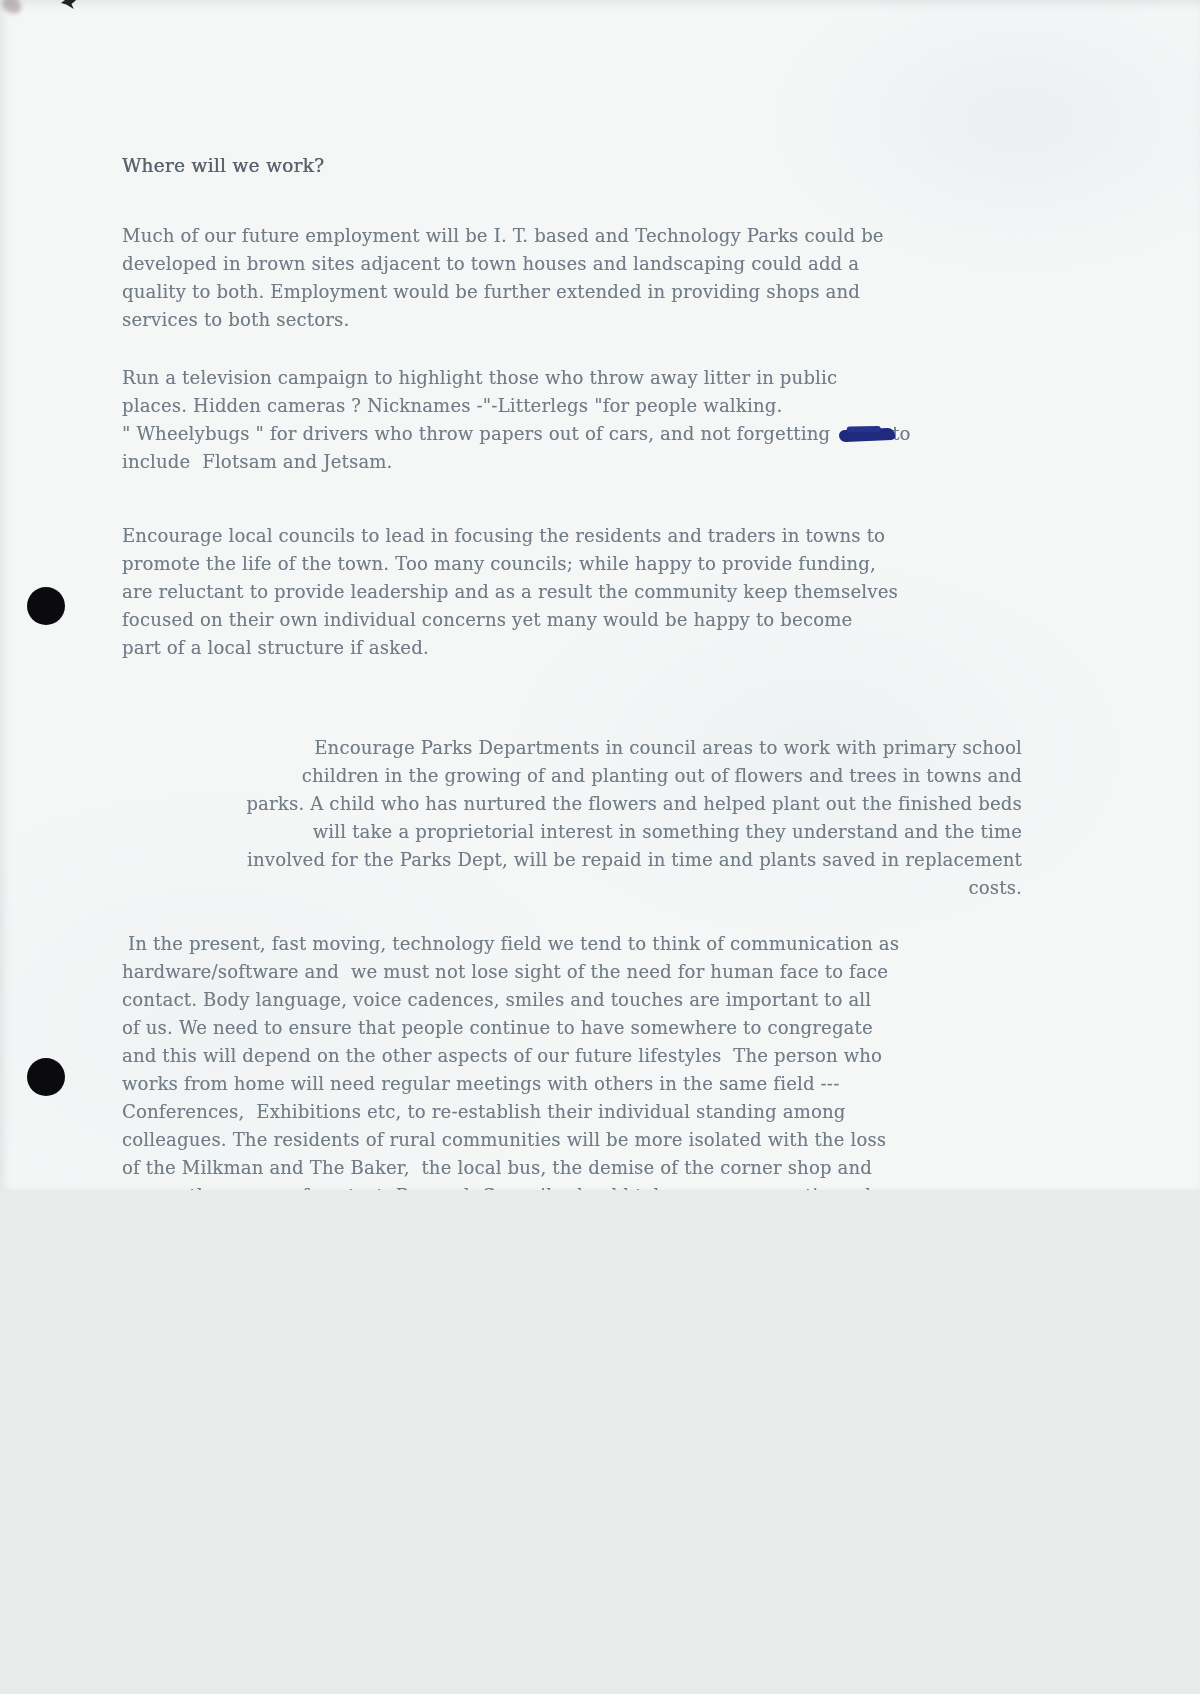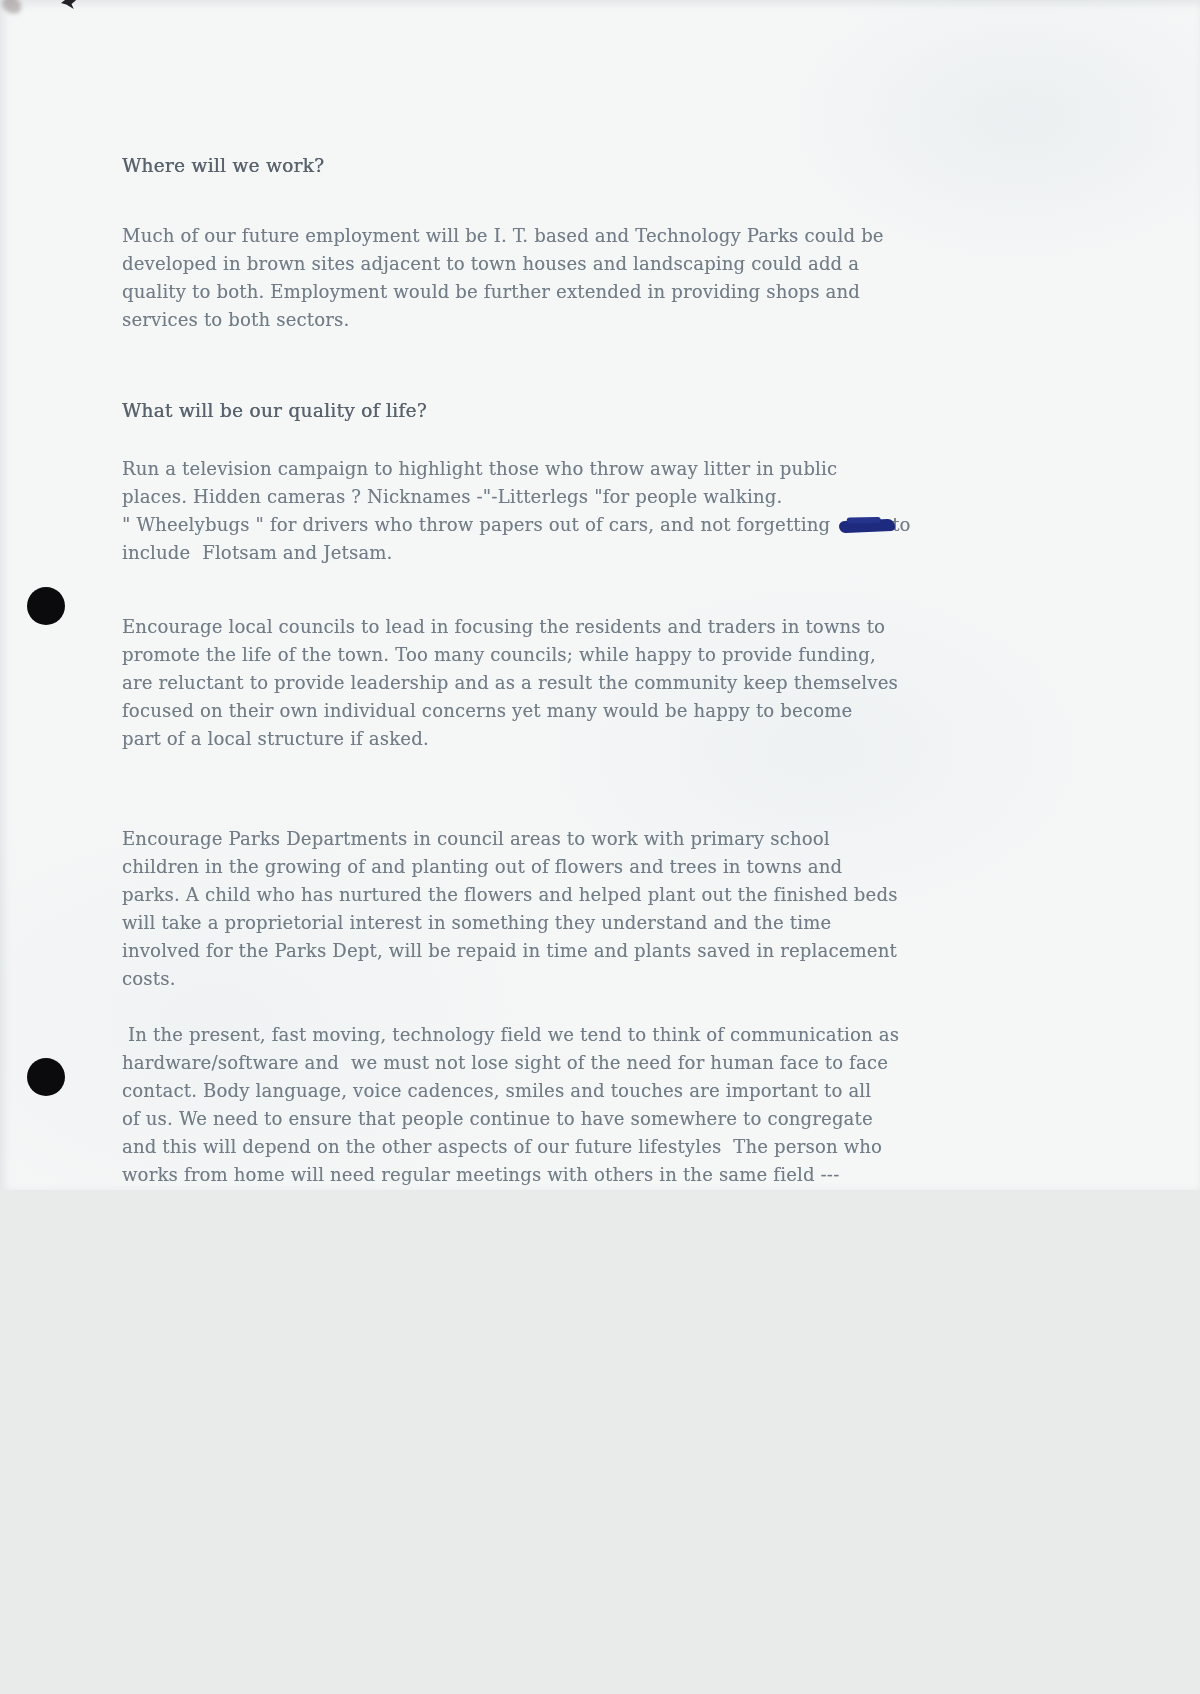--- a/index.html
+++ b/index.html
@@ -44,21 +44,21 @@
   }
   .para{
     margin:0;font-size:18px;line-height:28px;color:#717c86;
     letter-spacing:0.2px;white-space:pre;
     text-shadow:0.2px 0 0 rgba(113,124,134,0.4);
   }
   .p-employment{margin-top:42px;}
   .h-quality{margin-top:63px;}
   .p-litter{margin-top:30px;}
   .p-councils{margin-top:46px;}
-  .p-parks{margin-top:72px;}
+  .p-parks{margin-top:72px;text-align:right;}
   .h-communicate{margin-top:62px;text-shadow:0.6px 0 0 rgba(78,88,98,0.9);color:#525c66;}
   .p-communication{margin-top:28px;}
   
   .redaction{
     display:inline-block;width:56px;height:12px;background:#1d2a7d;
     border-radius:7px 9px 5px 8px;transform:rotate(-2.5deg);
     position:relative;top:1px;margin:0 -3px 0 3px;
     box-shadow:2px 2px 0 -4px #1d2a7d, -2px -1px 0 -4px #1d2a7d;
   }
   .redaction::before{
@@ -79,21 +79,20 @@
 
   <main class="content">
 
     <h2 class="heading h-work">Where will we work?</h2>
 
     <p class="para p-employment">Much of our future employment will be I. T. based and Technology Parks could be
 developed in brown sites adjacent to town houses and landscaping could add a
 quality to both. Employment would be further extended in providing shops and
 services to both sectors.</p>
 
-    <h2 class="heading h-quality">What will be our quality of life?</h2>
 
     <p class="para p-litter"><span>Run a television campaign to highlight those who throw away litter in public
 places. Hidden cameras ? Nicknames -"-Litterlegs "for people walking.
 " Wheelybugs " for drivers who throw papers out of cars, and not forgetting </span><span class="redaction"></span><span>to
 include  Flotsam and Jetsam.</span></p>
 
     <p class="para p-councils">Encourage local councils to lead in focusing the residents and traders in towns to
 promote the life of the town. Too many councils; while happy to provide funding,
 are reluctant to provide leadership and as a result the community keep themselves
 focused on their own individual concerns yet many would be happy to become

